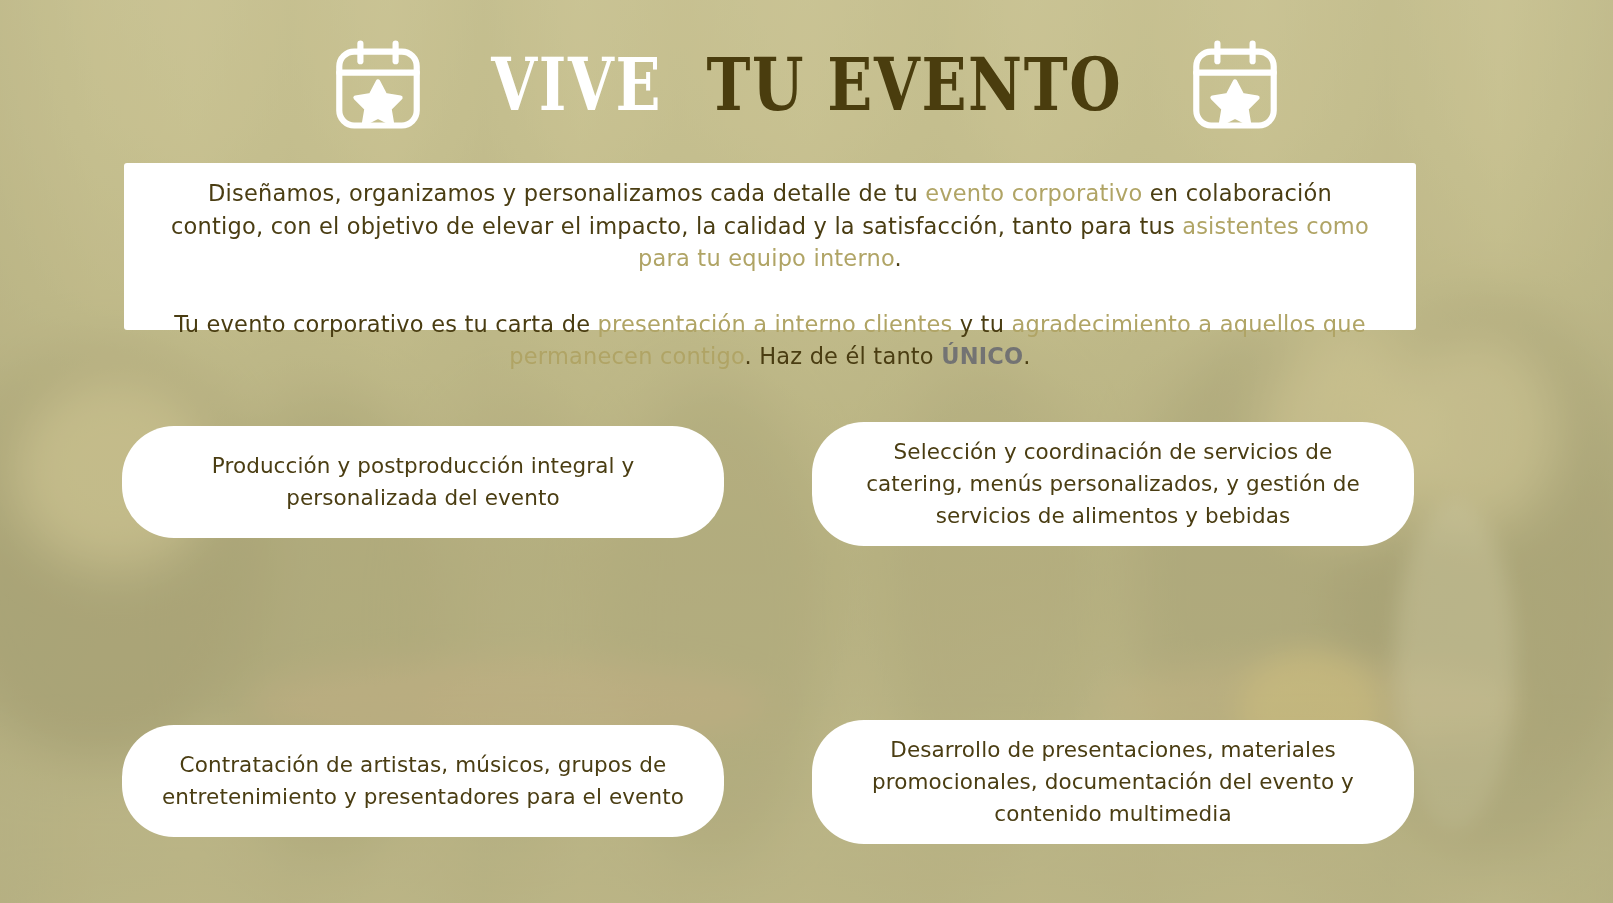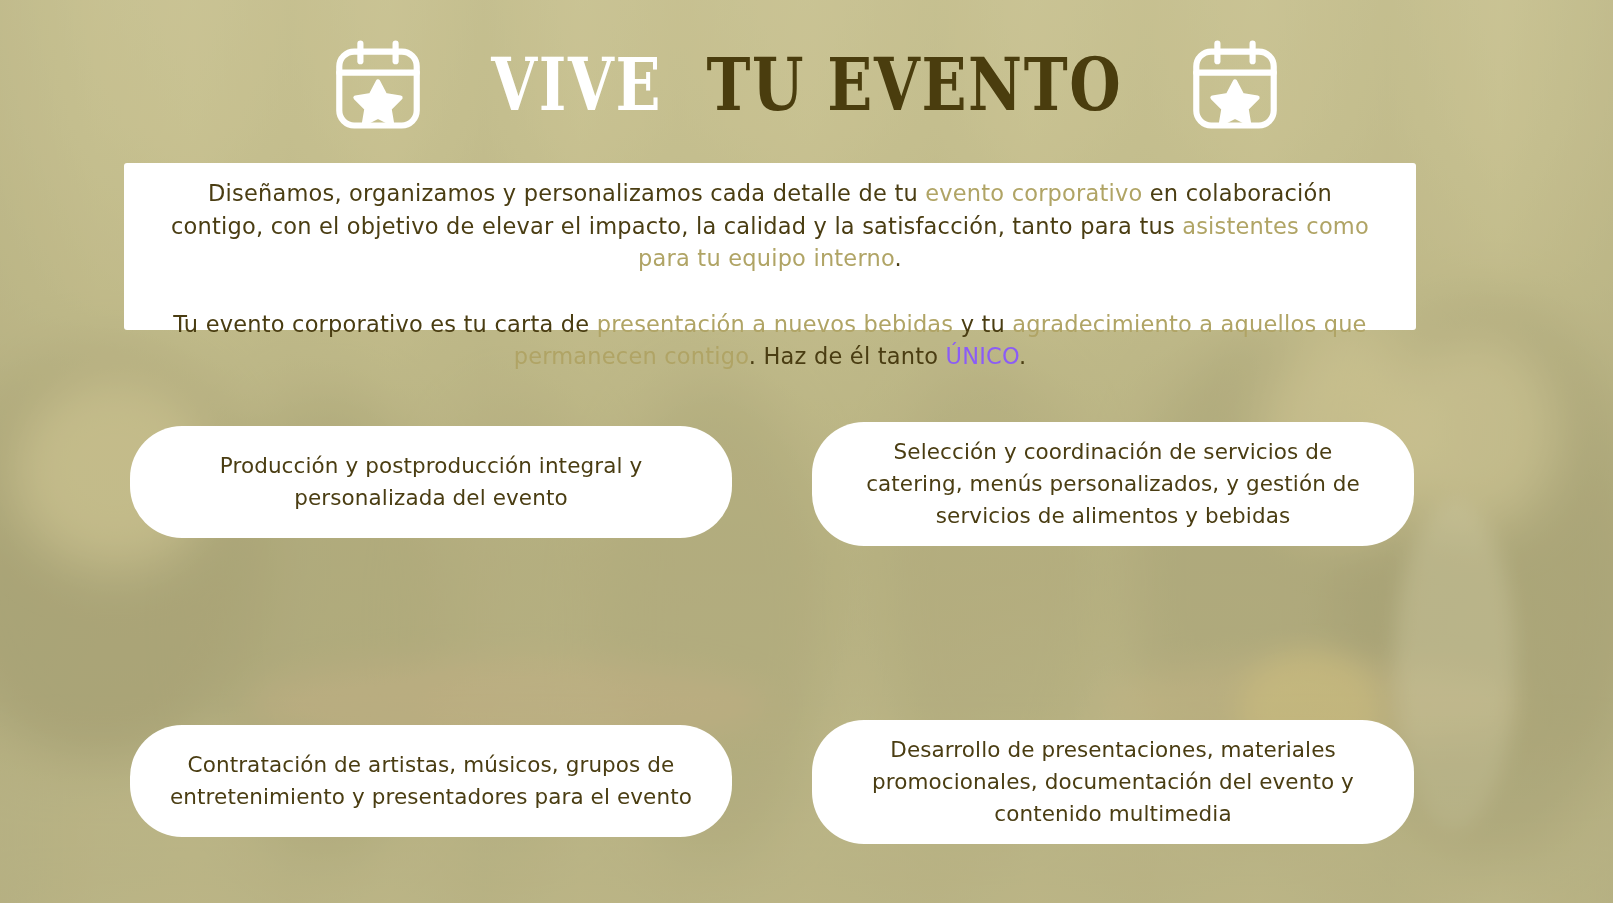--- a/index.html
+++ b/index.html
@@ -139,21 +139,21 @@
   .intro-p {
     font-family: "DejaVu Sans", sans-serif;
     font-size: 22.5px;
     line-height: 32.5px;
     text-align: center;
     color: #4a3d12;
     letter-spacing: .2px;
   }
   .intro-p.second { margin-top: 33px; }
   .hl { color: #b0a465; }
-  .bold { font-weight: 400; color: #8b5cf6; }
+  .bold { font-weight: 700; color: #737373; }
 
   
   .cards {
     position: absolute;
     left: 0;
     top: 424px;
     width: 1613px;
     height: 420px;
   }
   .card {
@@ -166,21 +166,21 @@
     text-align: center;
     padding: 8px 34px;
   }
   .card-text {
     font-family: "DejaVu Sans", sans-serif;
     font-size: 21.5px;
     line-height: 32px;
     color: #4a3d12;
     letter-spacing: .1px;
   }
-  .col-l { left: 130px; width: 602px; }
+  .col-l { left: 122px; width: 602px; }
   .col-r { left: 812px; width: 602px; }
   .row1 { top: 2px;   height: 112px; }
   .row2 { top: 145px; height: 112px; }
   .row3 { top: 301px; height: 112px; }
   .row1r { top: -2px; height: 124px; }
   .row2r { top: 139px; height: 124px; }
   .row3r { top: 296px; height: 124px; }
 </style>
 </head>
 <body>
@@ -234,21 +234,21 @@
           <line x1="70" y1="5" x2="70" y2="25"></line>
           <path d="M50 48 L58.2 63.6 L75.5 66.4 L63 78.8 L65.9 96 L50 87.9 L34.1 96 L37 78.8 L24.5 66.4 L41.8 63.6 Z" fill="#ffffff" stroke="#ffffff" stroke-width="5"></path>
         </svg>
       </span>
     </div>
 
     <div class="intro-panel">
 
       <p class="intro-p"><span>Diseñamos, organizamos y personalizamos cada detalle de tu </span><span class="hl">evento corporativo</span><span> en colaboración contigo, con el objetivo de elevar el impacto, la calidad y la satisfacción, tanto para tus </span><span class="hl">asistentes como para tu equipo interno</span><span>.</span></p>
 
-      <p class="intro-p second"><span>Tu evento corporativo es tu carta de </span><span class="hl">presentación a nuevos bebidas</span><span> y tu </span><span class="hl">agradecimiento a aquellos que permanecen contigo</span><span>. Haz de él tanto </span><span class="bold">ÚNICO</span><span>.</span></p>
+      <p class="intro-p second"><span>Tu evento corporativo es tu carta de </span><span class="hl">presentación a interno clientes</span><span> y tu </span><span class="hl">agradecimiento a aquellos que permanecen contigo</span><span>. Haz de él tanto </span><span class="bold">ÚNICO</span><span>.</span></p>
     </div>
 
     <div class="cards">
 
       <div class="card col-l row1">
         <span class="card-text">Producción y postproducción integral y personalizada del evento</span>
       </div>
       <div class="card col-l row3">
         <span class="card-text">Contratación de artistas, músicos, grupos de entretenimiento y presentadores para el evento</span>
       </div>

